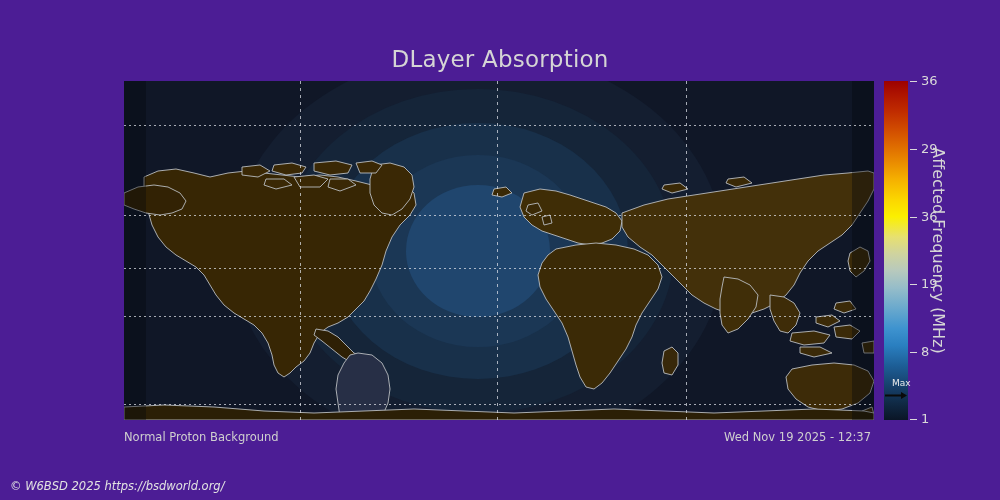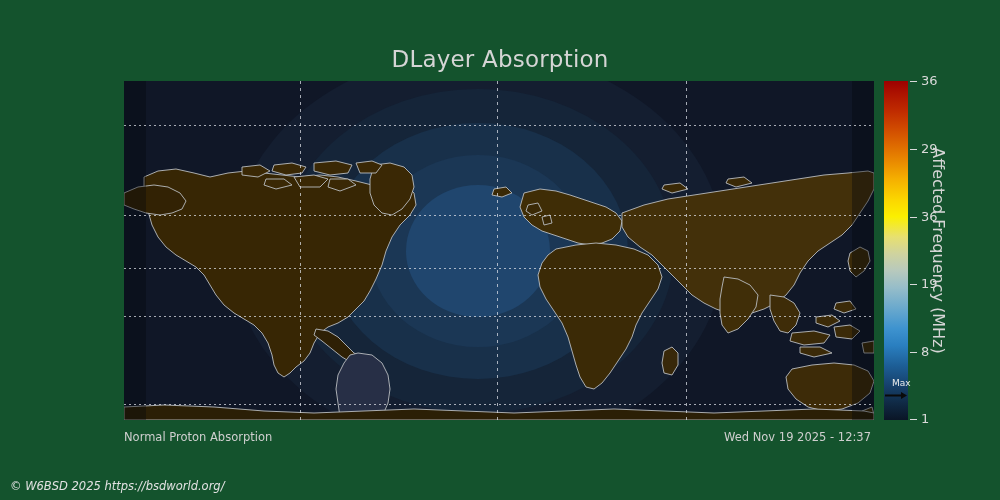--- a/index.html
+++ b/index.html
@@ -5,21 +5,21 @@
   html, body {
     margin: 0; padding: 0;
     background: #0c0c0c;
   }
   body {
     width: 1000px; height: 500px;
     overflow: hidden;
     font-family: "DejaVu Sans", sans-serif;
     color: #d9d9d9;
   }
-  #root { position: relative; width: 1000px; height: 500px; background: #14532d; }
+  #root { position: relative; width: 1000px; height: 500px; background: #4c1d95; }
 
   
   .title {
     position: absolute;
     left: 0; top: 46px; width: 1000px;
     text-align: center;
     font-size: 23px;
     color: #d5d5d5;
     letter-spacing: .2px;
   }
@@ -297,17 +297,17 @@
         <span class="tick-label">8</span>
       </div>
       <div class="tick" style="top:338px;">
         <span class="tick-line"></span>
         <span class="tick-label">1</span>
       </div>
     </div>
   </div>
   <div class="cbar-title">Affected Frequency (MHz)</div>
 
-  <div class="note note-1">Normal Proton Absorption</div>
+  <div class="note note-1">Normal Proton Background</div>
   <div class="timestamp">Wed Nov 19 2025 - 12:37</div>
   <div class="credit">© W6BSD 2025 https://bsdworld.org/</div>
 
 </div>
 
 </body></html>

